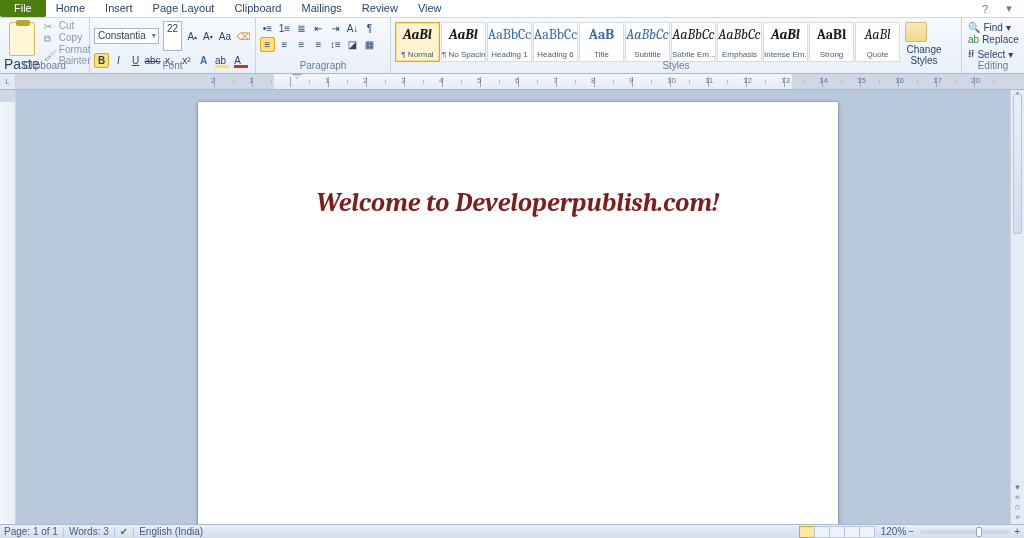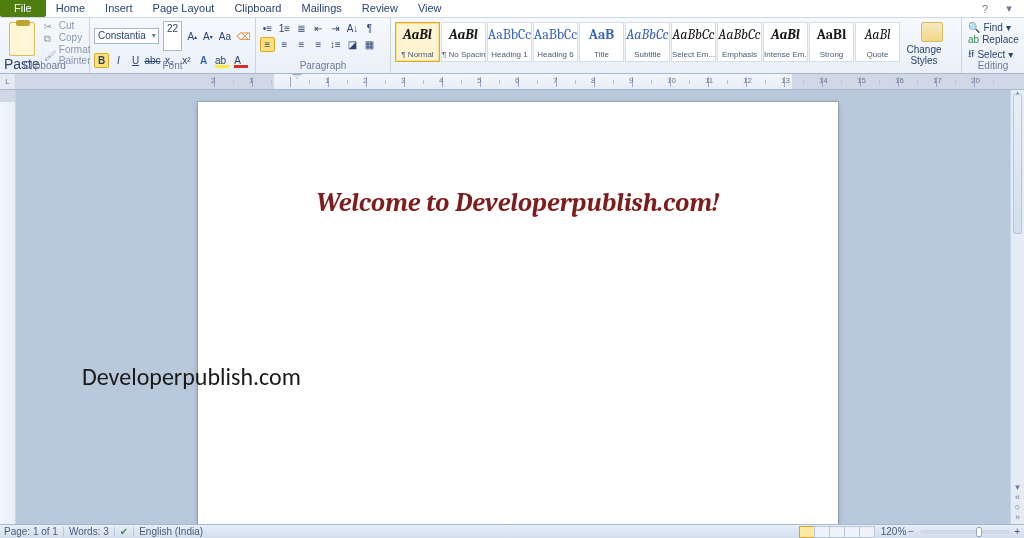--- a/index.html
+++ b/index.html
@@ -127,21 +127,21 @@
   display:flex; flex-direction:column;
   align-items:center; justify-content:space-between;
   cursor:pointer;
 }
 .style-tile.sel { border:1px solid #e0a92a; background:#fff4cf; box-shadow: inset 0 0 0 1px #ffdf8c; }
 .style-prev { font-size:14px; font-family: Cambria, Georgia, serif; color:#1a1a1a; padding-top:3px; }
 .style-prev.blue { color:#3b67b4; }
 .style-prev.ital { font-style:italic; }
 .style-prev.bold { font-weight:bold; }
 .style-name { font-size:8px; color:#4a5a78; padding-bottom:2px; white-space:nowrap; overflow:hidden; max-width:43px; }
-.change-styles { width:38px; text-align:center; font-size:10px; display:flex; flex-direction:column; align-items:flex-end; justify-content:center; gap:2px; margin:2px 14px 0 4px; cursor:pointer; }
+.change-styles { width:38px; text-align:center; font-size:10px; display:flex; flex-direction:column; align-items:flex-start; justify-content:center; gap:2px; margin:2px 14px 0 4px; cursor:pointer; }
 .change-styles .ico { width:22px; height:20px; background:linear-gradient(#f8e9bf,#f0d88a); border:1px solid #d8bd5c; border-radius:2px; }
 
 
 .edit-col { display:flex; flex-direction:column; gap:1px; font-size:10px; margin:2px 2px 0 2px; }
 .edit-col .row { display:flex; align-items:center; gap:3px; cursor:pointer; }
 .find-ico { color:#2f66bd; }
 
 
 .ruler-wrap { display:flex; height:16px; background:#e3eaf4; border-bottom:1px solid #a7b8d1; }
 .ruler-corner { width:16px; background:#e3eaf4; border-right:1px solid #c9d5e6; display:flex; align-items:center; justify-content:center; font-size:8px; color:#6b7b99; }
@@ -344,21 +344,21 @@
         <div class="style-tile">
           <div class="style-prev blue bold">AaB</div>
           <div class="style-name">Title</div>
         </div>
         <div class="style-tile">
           <div class="style-prev blue ital">AaBbCc</div>
           <div class="style-name">Subtitle</div>
         </div>
         <div class="style-tile">
           <div class="style-prev ital">AaBbCc</div>
-          <div class="style-name">Select Em...</div>
+          <div class="style-name">Subtle Em...</div>
         </div>
         <div class="style-tile">
           <div class="style-prev ital">AaBbCc</div>
           <div class="style-name">Emphasis</div>
         </div>
         <div class="style-tile">
           <div class="style-prev bold ital">AaBl</div>
           <div class="style-name">Intense Em...</div>
         </div>
         <div class="style-tile">
@@ -367,20 +367,21 @@
         </div>
         <div class="style-tile">
           <div class="style-prev ital">AaBl</div>
           <div class="style-name">Quote</div>
         </div>
         <div class="change-styles">
           <div class="ico"></div>
           <div>Change Styles</div>
         </div>
       </div>
+    <div class="group-label">Styles</div>
   </div>
 
   <div class="group" style="width:62px;border-right:none">
     <div class="edit-col">
       <div class="row"><span class="find-ico">🔍</span><span>Find</span> ▾</div>
       <div class="row">
           <span style="color:#3b884d">ab</span>
           <span>Replace</span>
         </div>
       <div class="row"><span>⭿</span><span>Select</span> ▾</div>
@@ -461,21 +462,20 @@
   </div>
 </div>
 
 <div class="doc-area">
   <div class="v-ruler">
       <div class="precede2"></div>
     </div>
   <div class="page">
     <div class="doc-title">Welcome to Developerpublish.com!</div>
   </div>
-  <div class="watermark">Developerpublish.com</div>
   <div class="scroll-v">
     <div class="arrow up">▴</div>
     <div class="thumb"></div>
     <div class="arrow down">▾</div>
     <div class="nav">
       <span>«</span>
       <span>○</span>
       <span>»</span>
     </div>
   </div>

